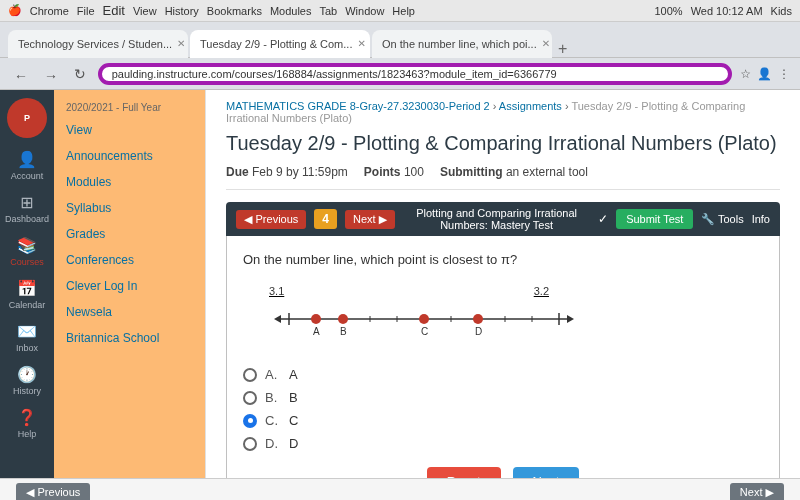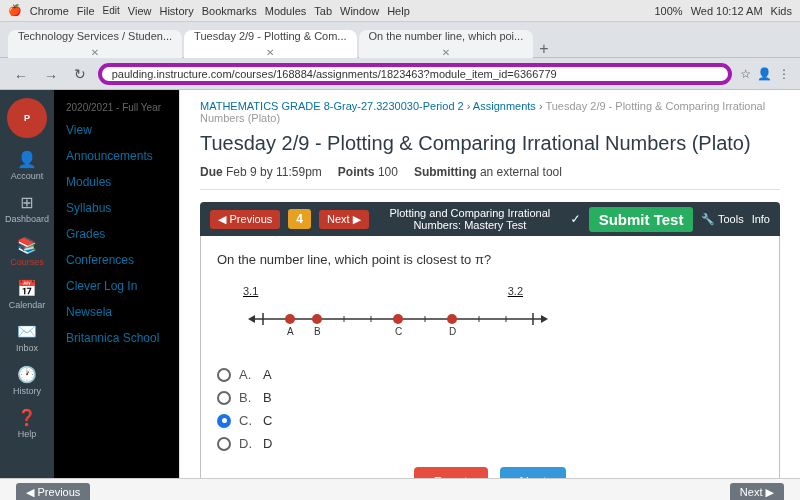--- a/index.html
+++ b/index.html
@@ -44,21 +44,20 @@
       display: flex;
       align-items: center;
       padding: 0 10px;
       font-size: 11px;
       color: #444;
       gap: 5px;
       max-width: 180px;
       overflow: hidden;
       white-space: nowrap;
       text-overflow: ellipsis;
-      flex-direction: column;
     }
     .browser-tab.active { background: #fff; }
     .tab-close { color: #888; font-size: 10px; cursor: pointer; }
     .new-tab-btn { color: #666; font-size: 16px; cursor: pointer; padding: 0 4px; }
 
     
     .address-bar-row {
       height: 32px;
       background: #dee1e6;
       display: flex;
@@ -128,22 +127,22 @@
     
     .content-area {
       flex: 1;
       background: #fff;
       overflow-y: auto;
       display: flex;
     }
 
     
     .course-nav {
-      width: 126px;
-      background: #000000;
+      width: 152px;
+      background: #fdba74;
       border-right: 1px solid #e0e0e0;
       padding: 8px 0;
       flex-shrink: 0;
     }
     .course-nav-year {
       font-size: 10px;
       color: #666;
       padding: 4px 12px;
     }
     .course-nav-item {
@@ -229,23 +228,22 @@
       font-size: 11px;
       text-align: center;
     }
     .q-right { display: flex; align-items: center; gap: 8px; }
     .submit-btn {
       background: #27ae60;
       color: white;
       border: none;
       border-radius: 3px;
       padding: 4px 10px;
-      font-size: 15px;
-      cursor: pointer;
-      font-weight: bold;
+      font-size: 11px;
+      cursor: pointer;
     }
     .tools-btn {
       background: none;
       color: white;
       border: none;
       font-size: 11px;
       cursor: pointer;
       display: flex;
       align-items: center;
       gap: 3px;
@@ -370,21 +368,21 @@
     }
   </style>
 </head>
 <body>
 
 <div class="mac-bar">
   <div class="mac-bar-left">
     <span>🍎</span>
     <span>Chrome</span>
     <span style="font-size:11px">File</span>
-    <span style="font-size:10px">Edit</span>
+    <span style="font-size:13px">Edit</span>
     <span style="font-size:11px">View</span>
     <span style="font-size:11px">History</span>
     <span style="font-size:11px">Bookmarks</span>
     <span style="font-size:11px">Modules</span>
     <span style="font-size:11px">Tab</span>
     <span style="font-size:11px">Window</span>
     <span style="font-size:11px">Help</span>
   </div>
   <div class="mac-bar-right">
     <span>100%</span>

